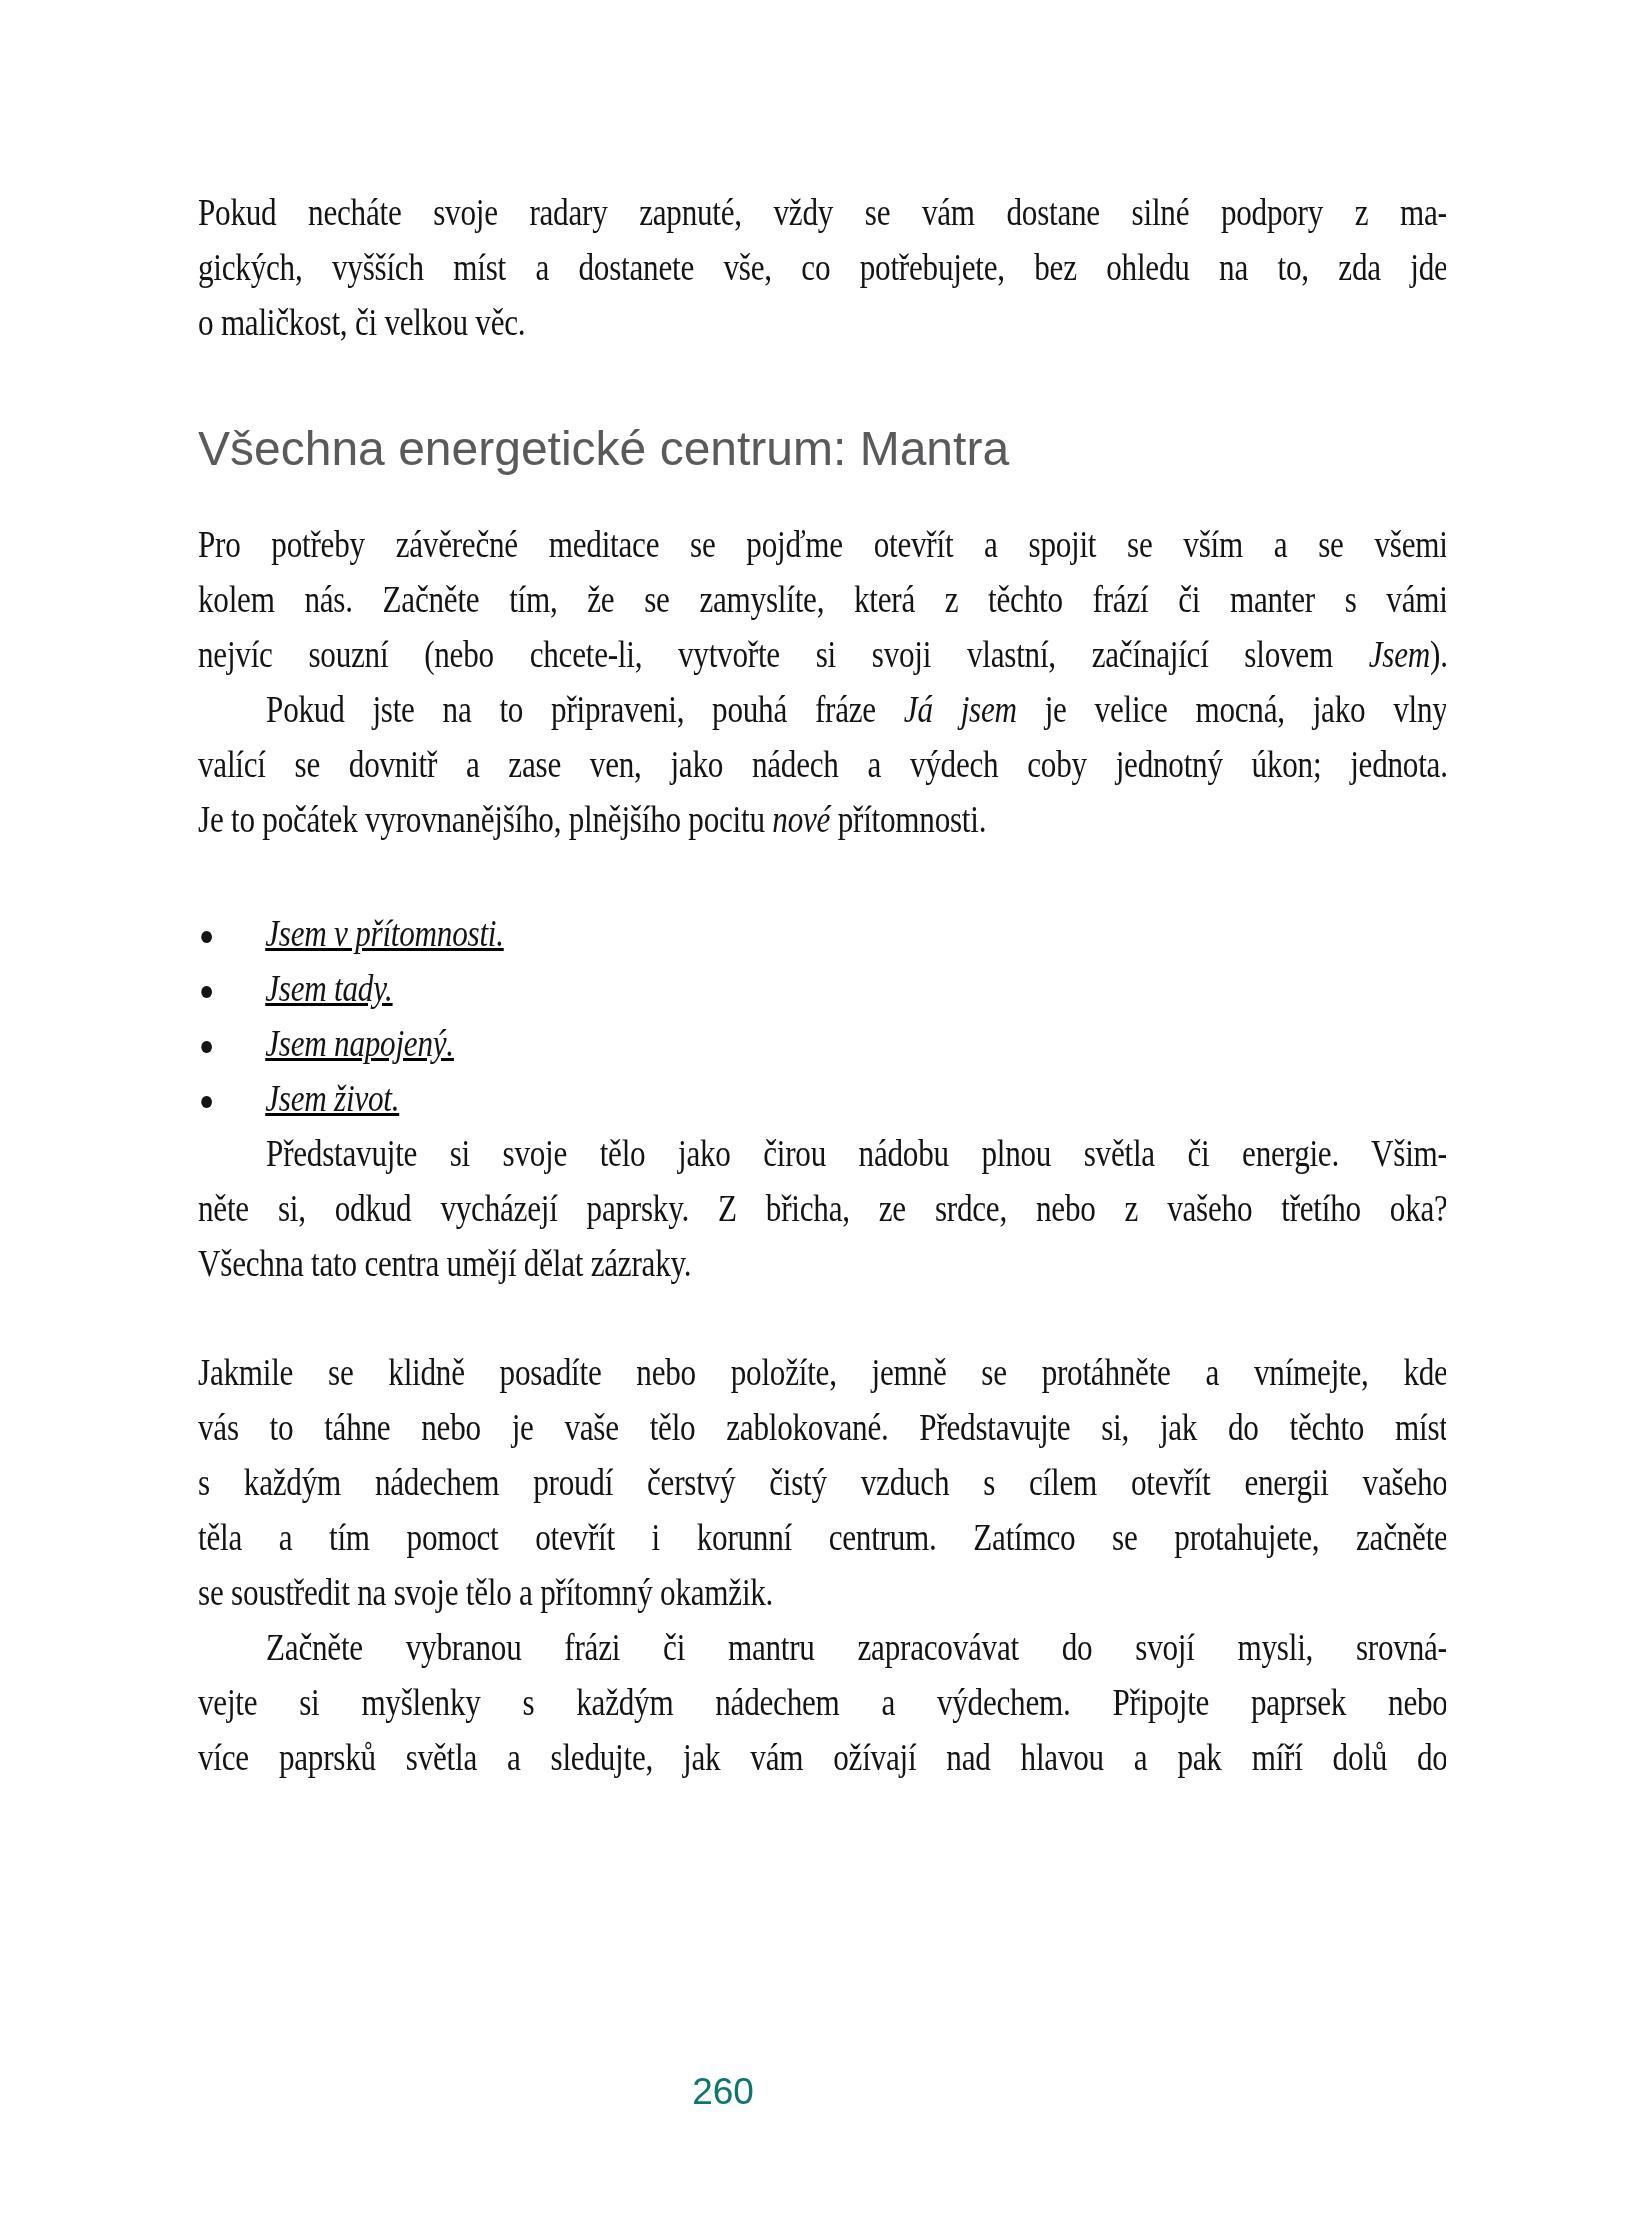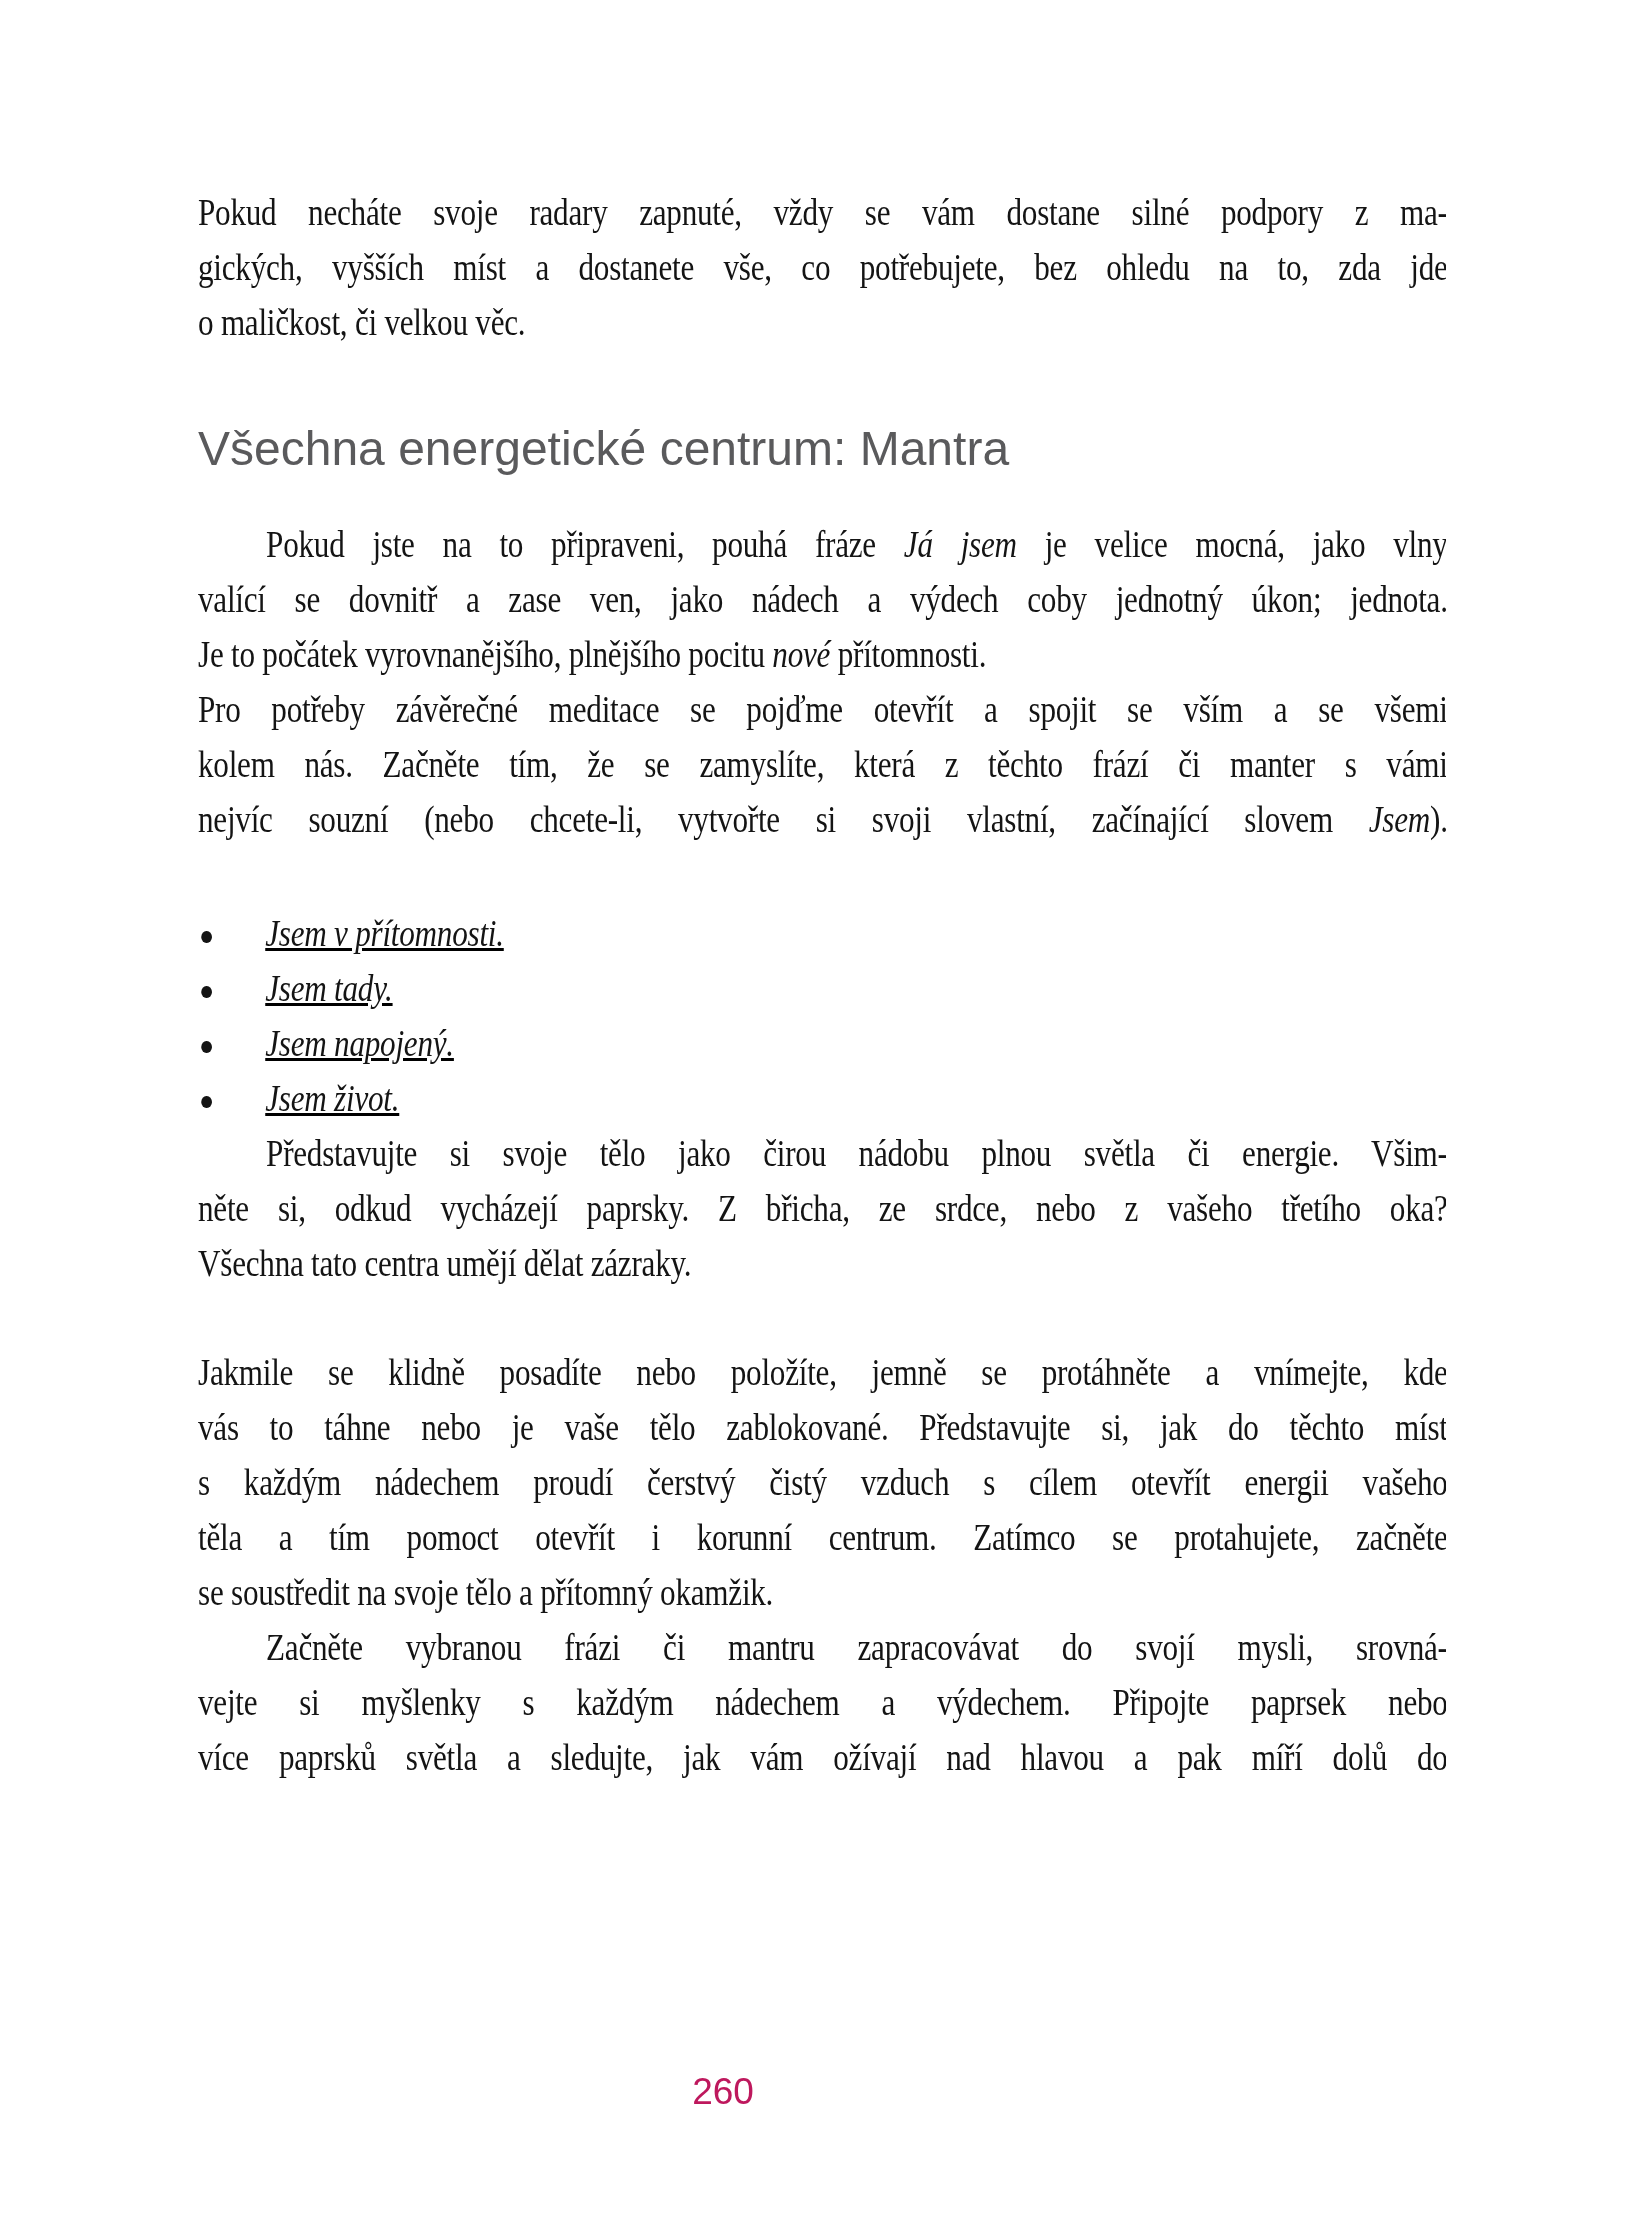--- a/index.html
+++ b/index.html
@@ -78,43 +78,43 @@
     background: #141414;
   }
 
   .page-number {
     position: absolute;
     left: 0;
     right: 0;
     top: 2072px;
     text-align: center;
     font: 400 37px/40px "Liberation Sans", "DejaVu Sans", sans-serif;
-    color: #be185d;
+    color: #0f766e;
   }
 </style>
 </head>
 <body>
 
 <div class="page">
   <main class="content">
       <div class="para blk-p1">
         <div class="line">Pokud necháte svoje radary zapnuté, vždy se vám dostane silné podpory z ma-</div>
         <div class="line">gických, vyšších míst a dostanete vše, co potřebujete, bez ohledu na to, zda jde</div>
         <div class="line ragged">o maličkost, či velkou věc.</div>
       </div>
       <h2 class="section-heading blk-heading">Všechna energetické centrum: Mantra</h2>
+      <div class="para blk-p2">
+        <div class="line">Pro potřeby závěrečné meditace se pojďme otevřít a spojit se vším a se všemi</div>
+        <div class="line">kolem nás. Začněte tím, že se zamyslíte, která z těchto frází či manter s vámi</div>
+        <div class="line">nejvíc souzní (nebo chcete-li, vytvořte si svoji vlastní, začínající slovem <i>Jsem</i>).</div>
+      </div>
       <div class="para blk-p3">
         <div class="line indent">Pokud jste na to připraveni, pouhá fráze <i>Já jsem</i> je velice mocná, jako vlny</div>
         <div class="line">valící se dovnitř a zase ven, jako nádech a výdech coby jednotný úkon; jednota.</div>
         <div class="line ragged">Je to počátek vyrovnanějšího, plnějšího pocitu <i>nové</i> přítomnosti.</div>
-      </div>
-      <div class="para blk-p2">
-        <div class="line">Pro potřeby závěrečné meditace se pojďme otevřít a spojit se vším a se všemi</div>
-        <div class="line">kolem nás. Začněte tím, že se zamyslíte, která z těchto frází či manter s vámi</div>
-        <div class="line">nejvíc souzní (nebo chcete-li, vytvořte si svoji vlastní, začínající slovem <i>Jsem</i>).</div>
       </div>
       <div class="bullet-list blk-list">
         <div class="list-item"><span class="bullet-dot"></span><span class="item-text">Jsem v přítomnosti.</span></div>
         <div class="list-item"><span class="bullet-dot"></span><span class="item-text">Jsem tady.</span></div>
         <div class="list-item"><span class="bullet-dot"></span><span class="item-text">Jsem napojený.</span></div>
         <div class="list-item"><span class="bullet-dot"></span><span class="item-text">Jsem život.</span></div>
       </div>
       <div class="para blk-p5">
         <div class="line indent">Představujte si svoje tělo jako čirou nádobu plnou světla či energie. Všim-</div>
         <div class="line">něte si, odkud vycházejí paprsky. Z břicha, ze srdce, nebo z vašeho třetího oka?</div>

